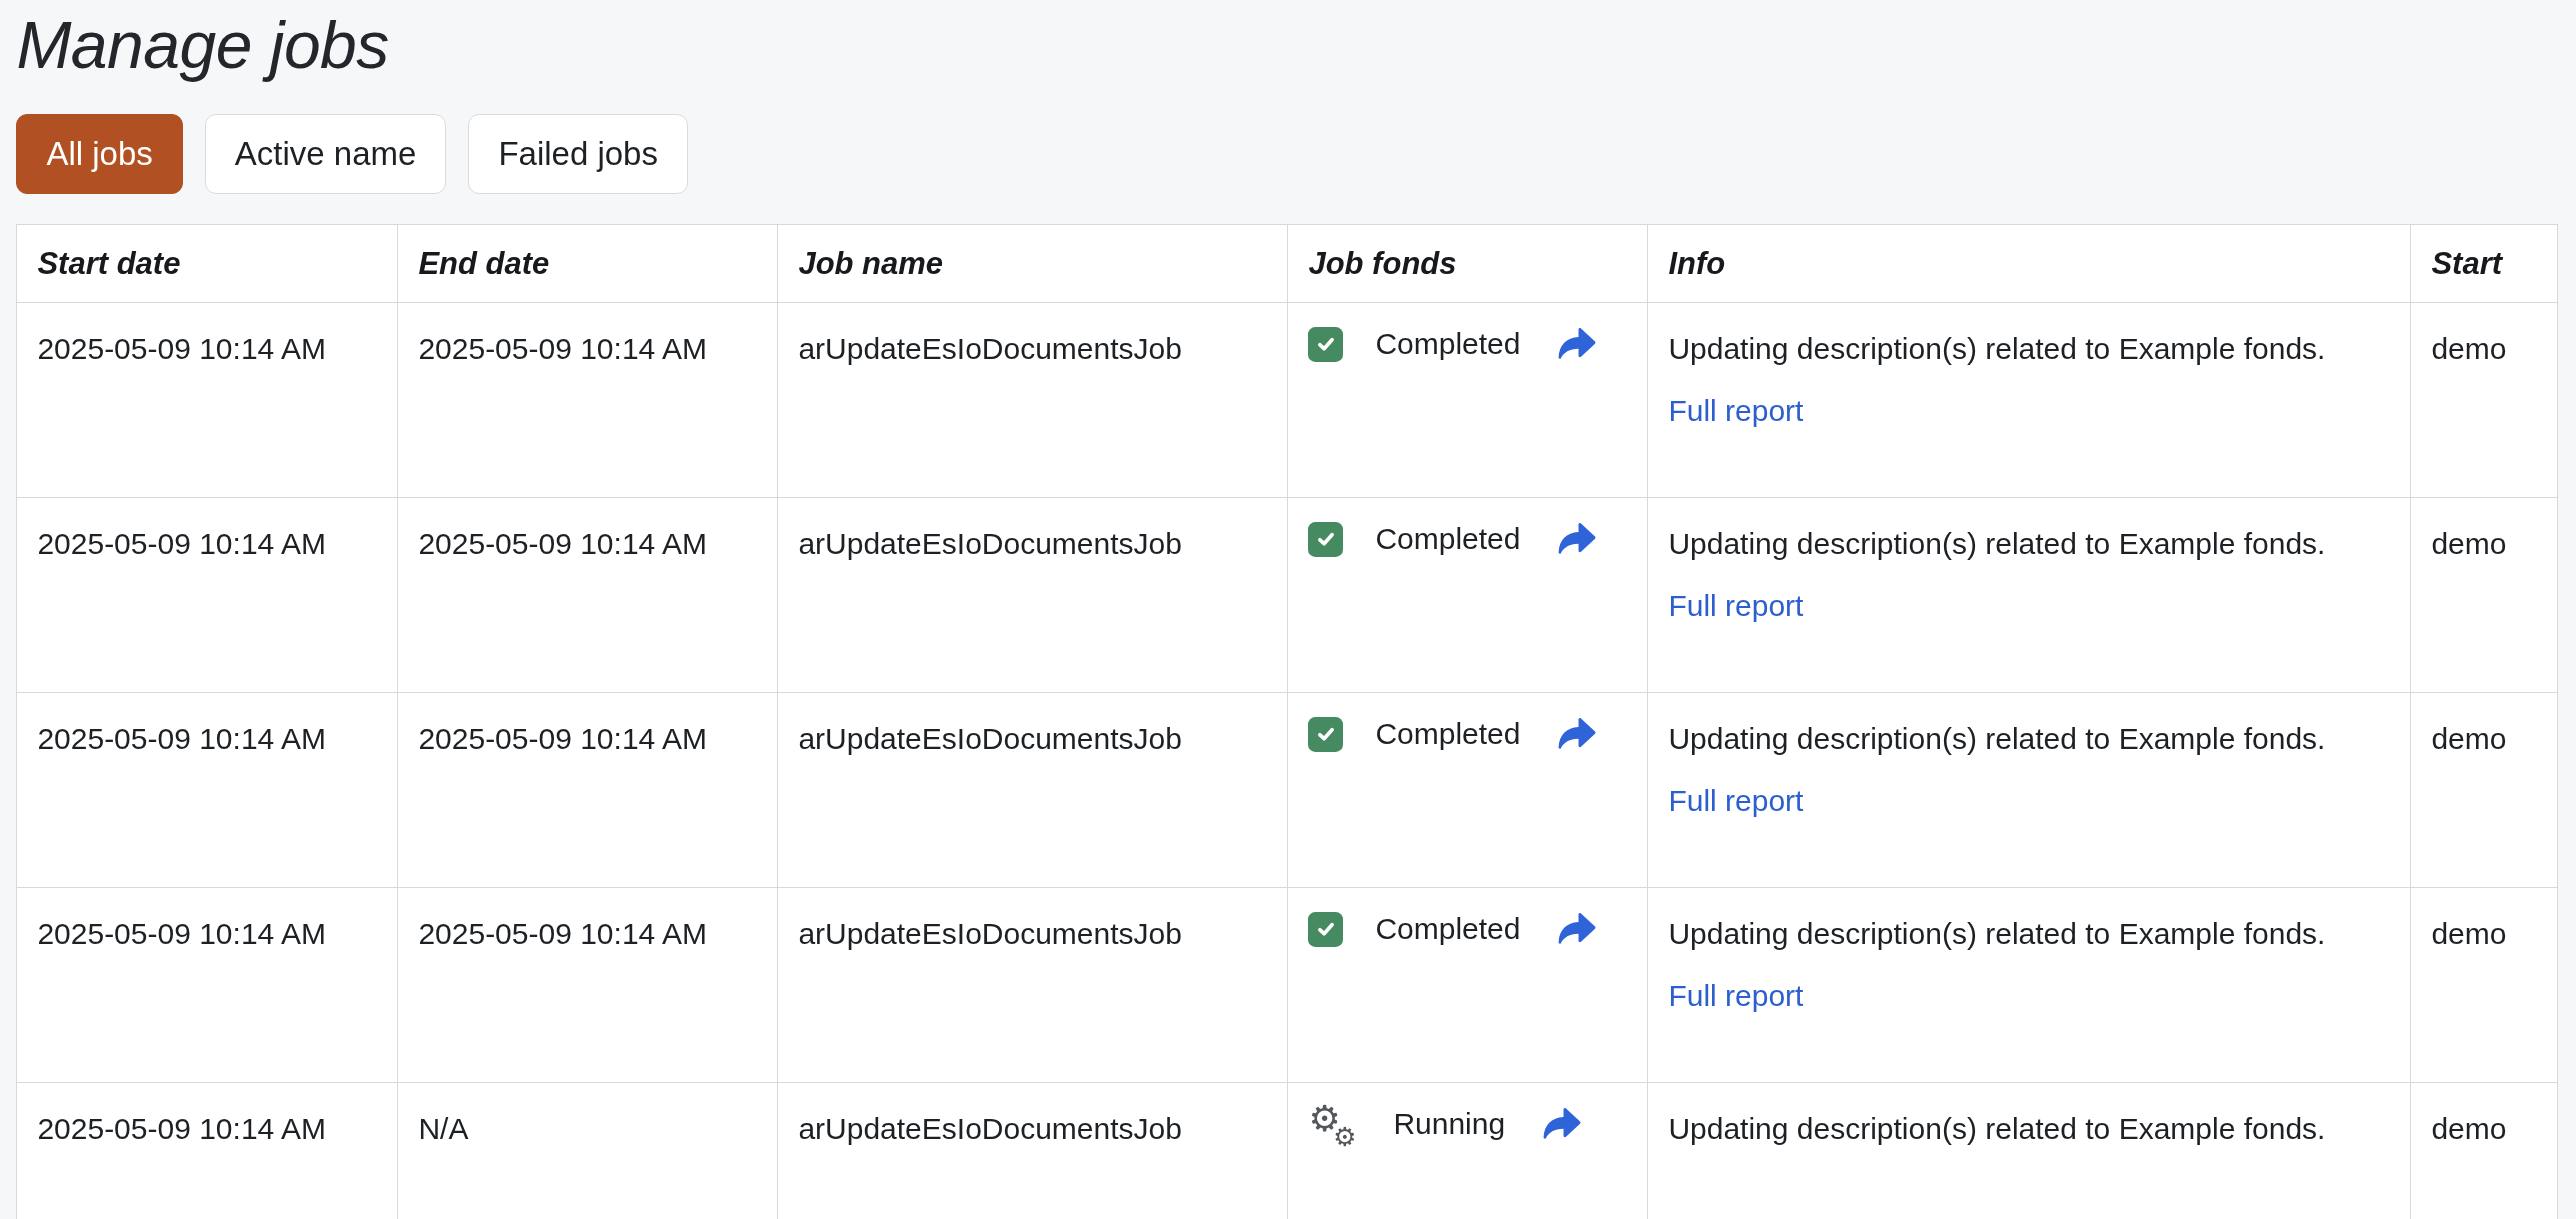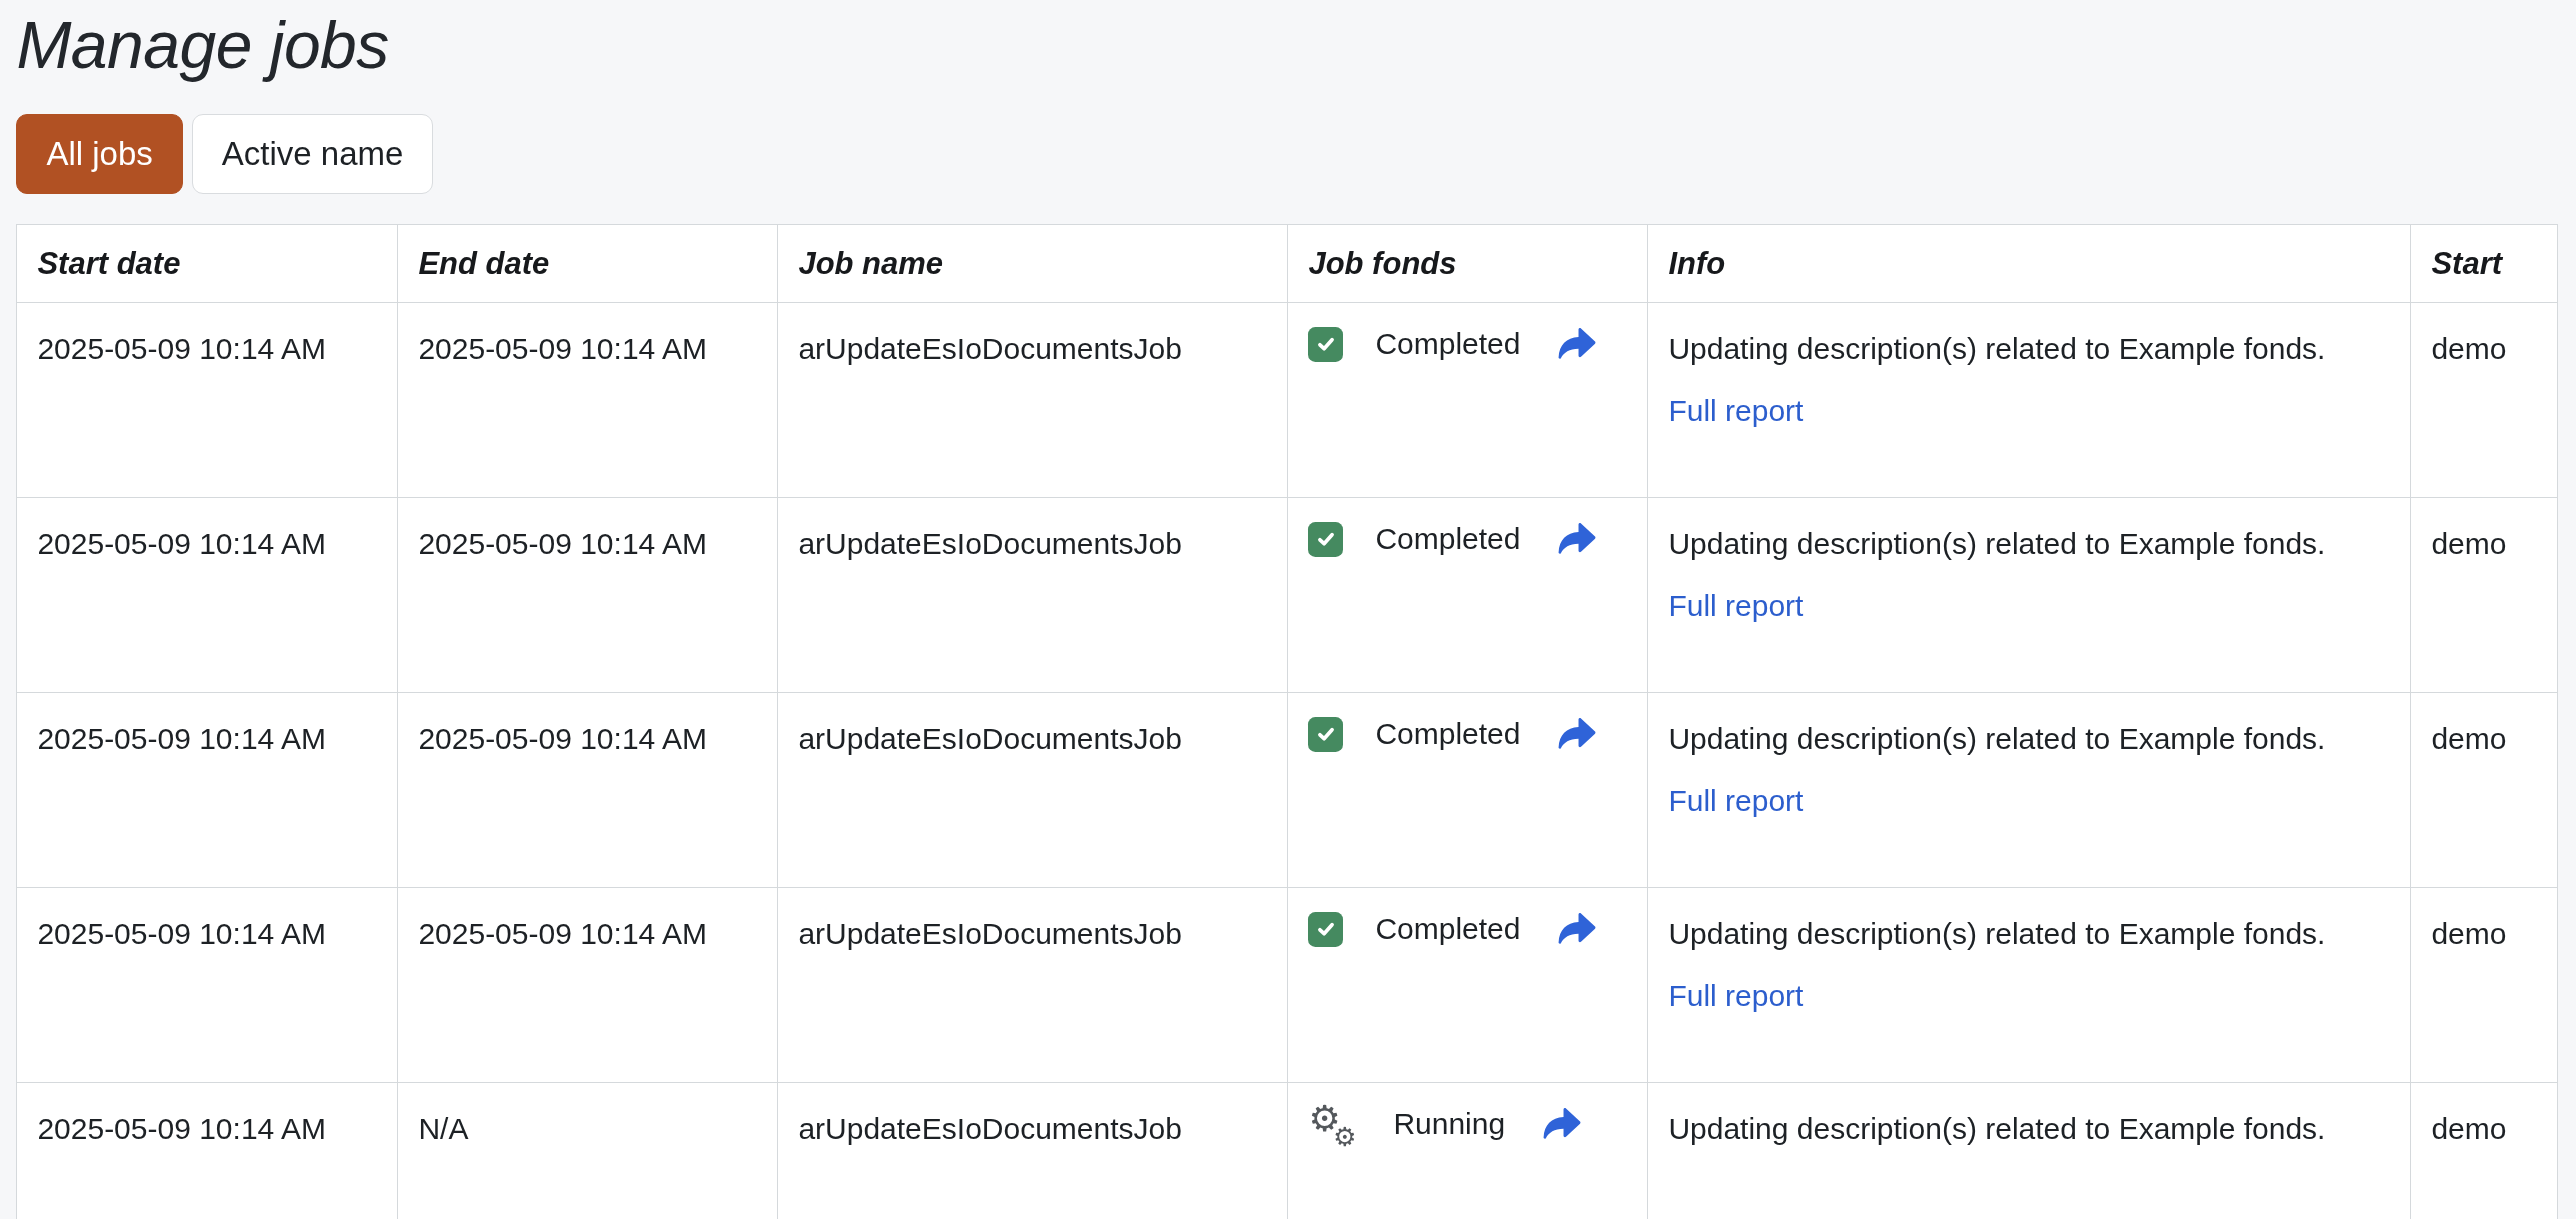--- a/index.html
+++ b/index.html
@@ -16,21 +16,21 @@
   h1.page-title {
     margin: 7.3px 0 0 0;
     font-size: 66px;
     line-height: 1.18;
     font-weight: 500;
     color: #23272c;
     letter-spacing: -0.5px;
     font-style: italic;
   }
 
-  .filters { margin-top: 29px; display: flex; gap: 9px; }
+  .filters { margin-top: 29px; display: flex; gap: 22px; }
   .filter-btn {
     font-family: inherit;
     font-size: 33px;
     color: #1d2125;
     background: #ffffff;
     border: 1.8px solid #d9dcdf;
     border-radius: 11px;
     height: 80px;
     padding: 0 29px;
     cursor: pointer;
@@ -110,20 +110,21 @@
 </style>
 </head>
 <body>
 
 <div class="page">
   <h1 class="page-title">Manage jobs</h1>
 
   <div class="filters">
     <button class="filter-btn active">All jobs</button>
     <button class="filter-btn">Active name</button>
+    <button class="filter-btn">Failed jobs</button>
   </div>
 
   <table class="jobs">
     <colgroup>
       <col style="width:381px">
         <col style="width:380px">
         <col style="width:510px">
       <col style="width:360px">
         <col style="width:763px">
         <col style="width:147px">

